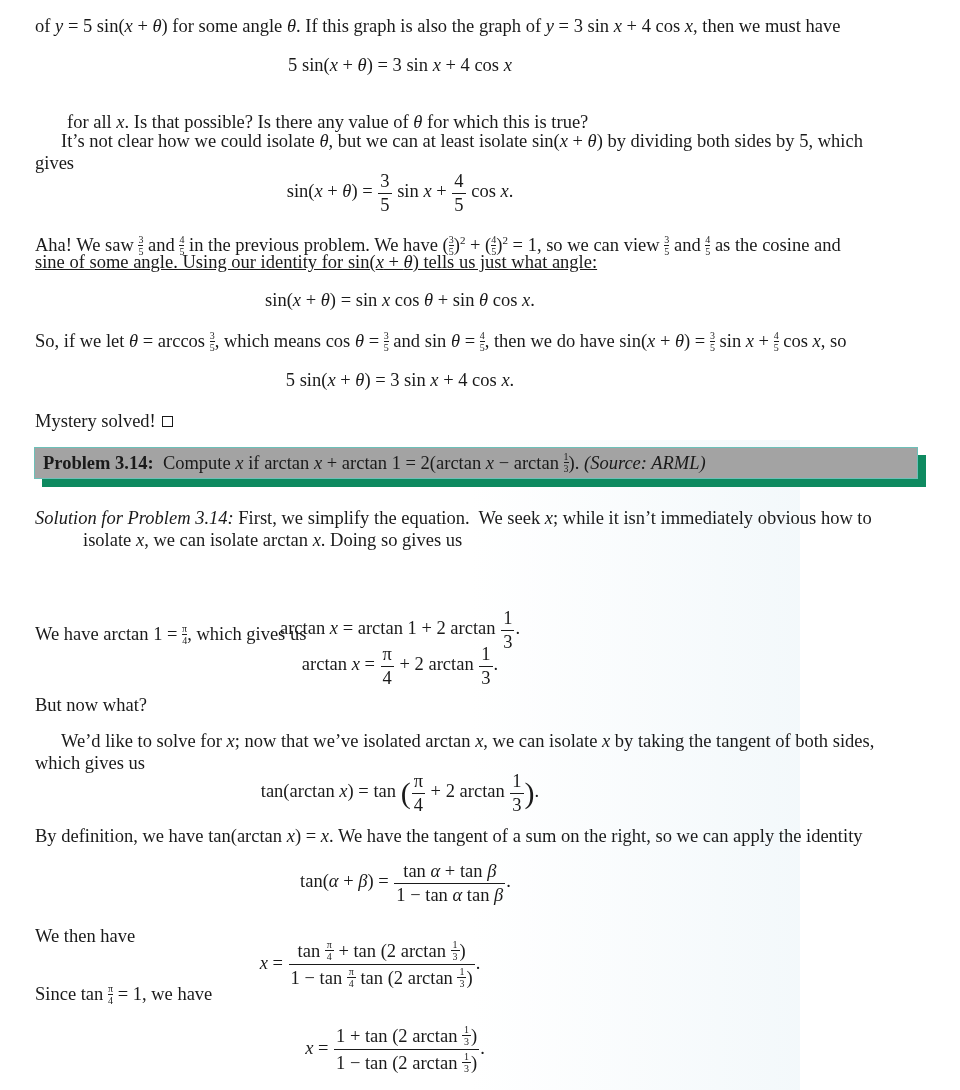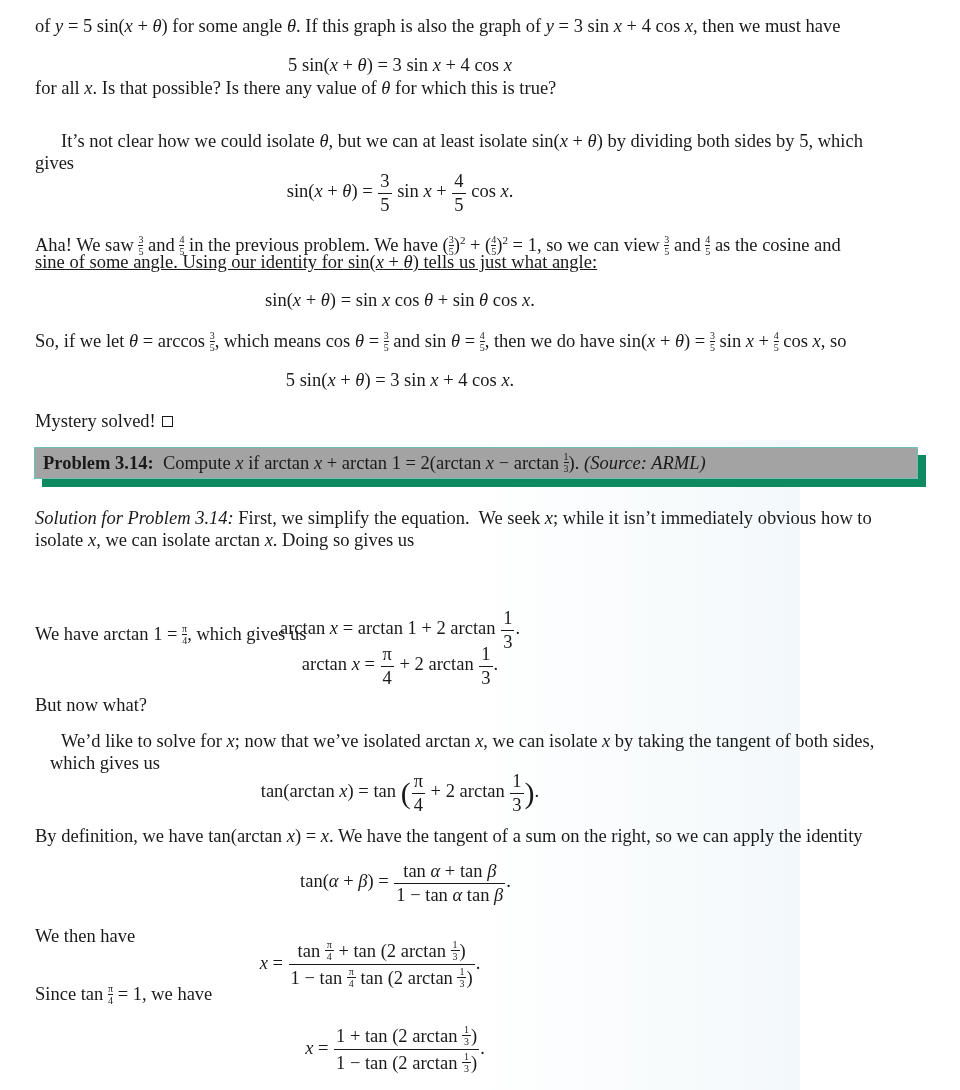--- a/index.html
+++ b/index.html
@@ -38,21 +38,21 @@
 </head>
 <body>
 
 <div class="page">
   <div class="tint"></div>
 
   <div class="line" style="top:15px;">of <i>y</i> = 5 sin(<i>x</i> + <i>θ</i>) for some angle <i>θ</i>. If this graph is also the graph of <i>y</i> = 3 sin <i>x</i> + 4 cos <i>x</i>, then we must have</div>
 
   <div class="center" style="top:55px;">5 sin(<i>x</i> + <i>θ</i>) = 3 sin <i>x</i> + 4 cos <i>x</i></div>
 
-  <div class="line" style="top:77px;">for all <i>x</i>. Is that possible? Is there any value of <i>θ</i> for which this is true?</div>
+  <div class="line" style="top:111px;margin-left:32px;">for all <i>x</i>. Is that possible? Is there any value of <i>θ</i> for which this is true?</div>
 
   <div class="line ind" style="top:130px;">It’s not clear how we could isolate <i>θ</i>, but we can at least isolate sin(<i>x</i> + <i>θ</i>) by dividing both sides by 5, which</div>
   <div class="line" style="top:152px;">gives</div>
 
   <div class="center" style="top:172px;">sin(<i>x</i> + <i>θ</i>) = <span class="frac"><span class="num">3</span><span class="den">5</span></span> sin <i>x</i> + <span class="frac"><span class="num">4</span><span class="den">5</span></span> cos <i>x</i>.</div>
 
   <div class="line" style="top:229px;">Aha! We saw <span class="sfrac"><span>3</span><span class="den">5</span></span> and <span class="sfrac"><span>4</span><span class="den">5</span></span> in the previous problem. We have (<span class="sfrac"><span>3</span><span class="den">5</span></span>)<sup style="font-size:11px">2</sup> + (<span class="sfrac"><span>4</span><span class="den">5</span></span>)<sup style="font-size:11px">2</sup> = 1, so we can view <span class="sfrac"><span>3</span><span class="den">5</span></span> and <span class="sfrac"><span>4</span><span class="den">5</span></span> as the cosine and</div>
   <div class="line" style="top:251px;text-decoration:underline;">sine of some angle. Using our identity for sin(<i>x</i> + <i>θ</i>) tells us just what angle:</div>
 
   <div class="center" style="top:290px;">sin(<i>x</i> + <i>θ</i>) = sin <i>x</i> cos <i>θ</i> + sin <i>θ</i> cos <i>x</i>.</div>
@@ -61,32 +61,32 @@
 
   <div class="center" style="top:370px;">5 sin(<i>x</i> + <i>θ</i>) = 3 sin <i>x</i> + 4 cos <i>x</i>.</div>
 
   <div class="line" style="top:410px;"><span>Mystery solved!</span><span class="qed"></span></div>
 
   <div class="problem-box">
     <div class="problem-text"><b>Problem 3.14:</b>&nbsp; Compute <i>x</i> if arctan <i>x</i> + arctan 1 = 2(arctan <i>x</i> − arctan <span class="sfrac"><span>1</span><span class="den">3</span></span>). <i>(Source: ARML)</i></div>
   </div>
 
   <div class="line" style="top:507px;"><i>Solution for Problem 3.14:</i> First, we simplify the equation.&nbsp; We seek <i>x</i>; while it isn’t immediately obvious how to</div>
-  <div class="line" style="top:529px;">isolate <i>x</i>, we can isolate arctan <i>x</i>. Doing so gives us</div>
+  <div class="line" style="top:529px;margin-left:48px;">isolate <i>x</i>, we can isolate arctan <i>x</i>. Doing so gives us</div>
 
   <div class="center" style="top:565px;margin-top:44px;">arctan <i>x</i> = arctan 1 + 2 arctan <span class="frac"><span class="num">1</span><span class="den">3</span></span>.</div>
 
   <div class="line" style="top:623px;">We have arctan 1 = <span class="sfrac"><span>π</span><span class="den">4</span></span>, which gives us</div>
 
   <div class="center" style="top:645px;"><span style="padding-left:0px">arctan <i>x</i> = <span class="frac"><span class="num">π</span><span class="den">4</span></span> + 2 arctan <span class="frac"><span class="num">1</span><span class="den">3</span></span>.</span></div>
 
   <div class="line" style="top:694px;">But now what?</div>
 
   <div class="line ind" style="top:730px;">We’d like to solve for <i>x</i>; now that we’ve isolated arctan <i>x</i>, we can isolate <i>x</i> by taking the tangent of both sides,</div>
-  <div class="line" style="top:752px;margin-left:15px;">which gives us</div>
+  <div class="line" style="top:752px;">which gives us</div>
 
   <div class="center" style="top:772px;">tan(arctan <i>x</i>) = tan <span class="big">(</span><span class="frac"><span class="num">π</span><span class="den">4</span></span> + 2 arctan <span class="frac"><span class="num">1</span><span class="den">3</span></span><span class="big">)</span>.</div>
 
   <div class="line" style="top:825px;">By definition, we have tan(arctan <i>x</i>) = <i>x</i>. We have the tangent of a sum on the right, so we can apply the identity</div>
 
   <div class="center" style="top:862px;padding-left:11px;">tan(<i>α</i> + <i>β</i>) = <span class="frac"><span class="num">tan <i>α</i> + tan <i>β</i></span><span class="den">1 − tan <i>α</i> tan <i>β</i></span></span>.</div>
 
   <div class="line" style="top:925px;">We then have</div>
 
   <div class="center" style="top:940px;"><span style="margin-right:60px"><i>x</i> = <span class="frac"><span class="num">tan <span class="sfrac"><span>π</span><span class="den">4</span></span> + tan (2 arctan <span class="sfrac"><span>1</span><span class="den">3</span></span>)</span><span class="den">1 − tan <span class="sfrac"><span>π</span><span class="den">4</span></span> tan (2 arctan <span class="sfrac"><span>1</span><span class="den">3</span></span>)</span></span>.</span></div>

